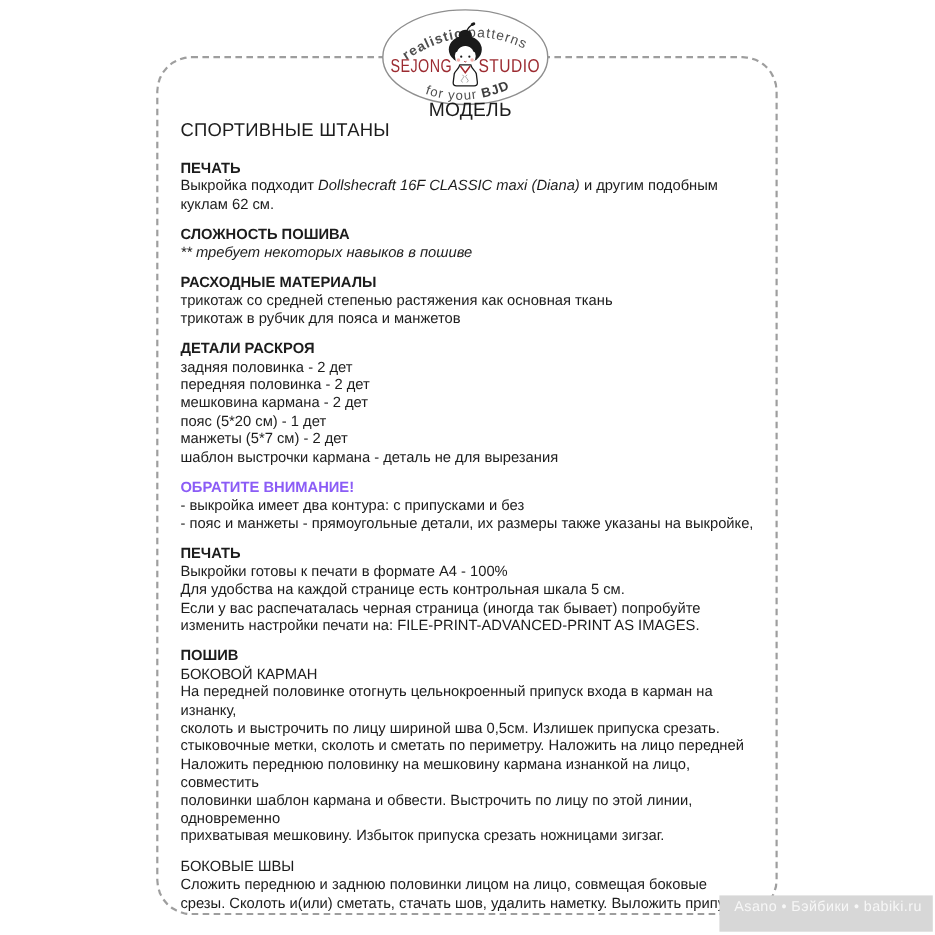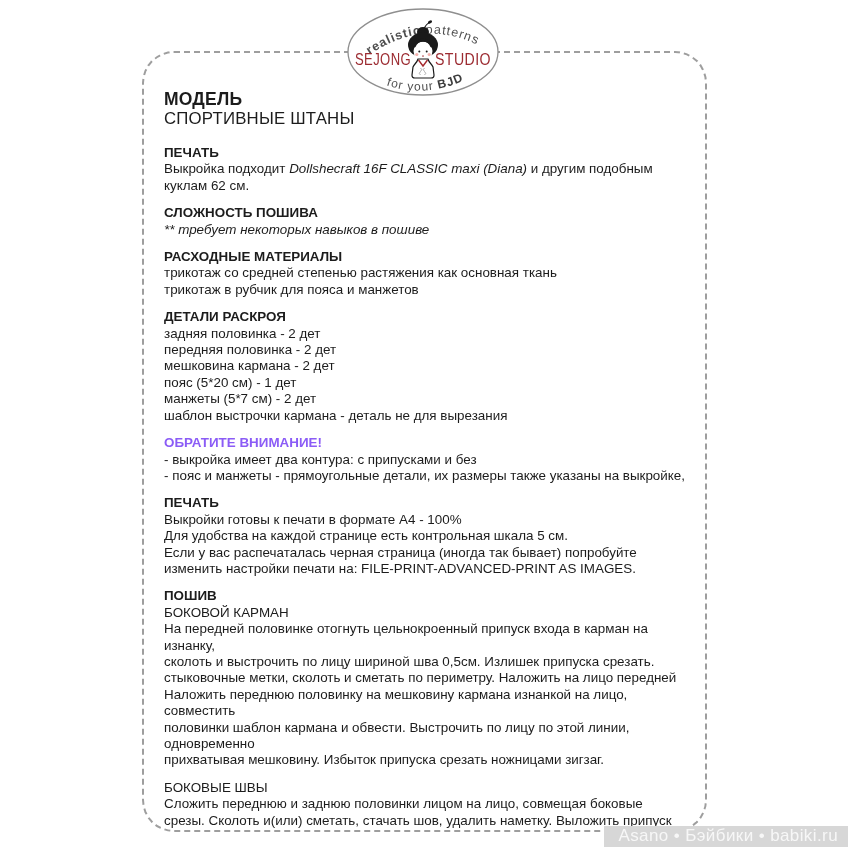--- a/index.html
+++ b/index.html
@@ -9,35 +9,35 @@
   }
   .frame {
     position:absolute; left:142px; top:51px; width:561px; height:777px;
     border:2px dashed #9e9e9e; border-radius:32px;
   }
   .logo { position:absolute; left:342px; top:5px; width:166px; height:103px; }
   .content {
     position:absolute; left:164px; top:90px; width:527px;
     font-size:13.4px; line-height:16.4px;
   }
-  .title1 { font-size:17.5px; font-weight:bold; line-height:19px; letter-spacing:.2px; }
+  .title1 { font-size:17.5px; font-weight:normal; line-height:19px; letter-spacing:.2px;text-align:center; }
   .title2 { font-size:16.8px; line-height:19px; letter-spacing:.2px; }
   .section { margin-top:11px; }
   .section.first { margin-top:17px; }
   .heading { }
   .heading.bold { font-weight:bold; }
   .heading.bold-red { font-weight:bold; color:#8b5cf6; }
   .heading.plain { font-weight:normal; }
   .subheading { font-weight:normal; }
   .it { font-style:italic; }
   .bd { font-weight:normal;text-align:center; }
   .watermark {
     position:absolute; right:2px; bottom:3px;
     background:#d7d7d7; color:#f7f7f7;
-    font-size:17px; line-height:14px; padding:3px 10px 4px 14px;
+    font-size:13px; line-height:14px; padding:3px 10px 16px 14px;
     letter-spacing:.4px;
   }
 </style>
 </head>
 <body>
 
 <div class="page">
 
   <div class="frame"></div>
 

